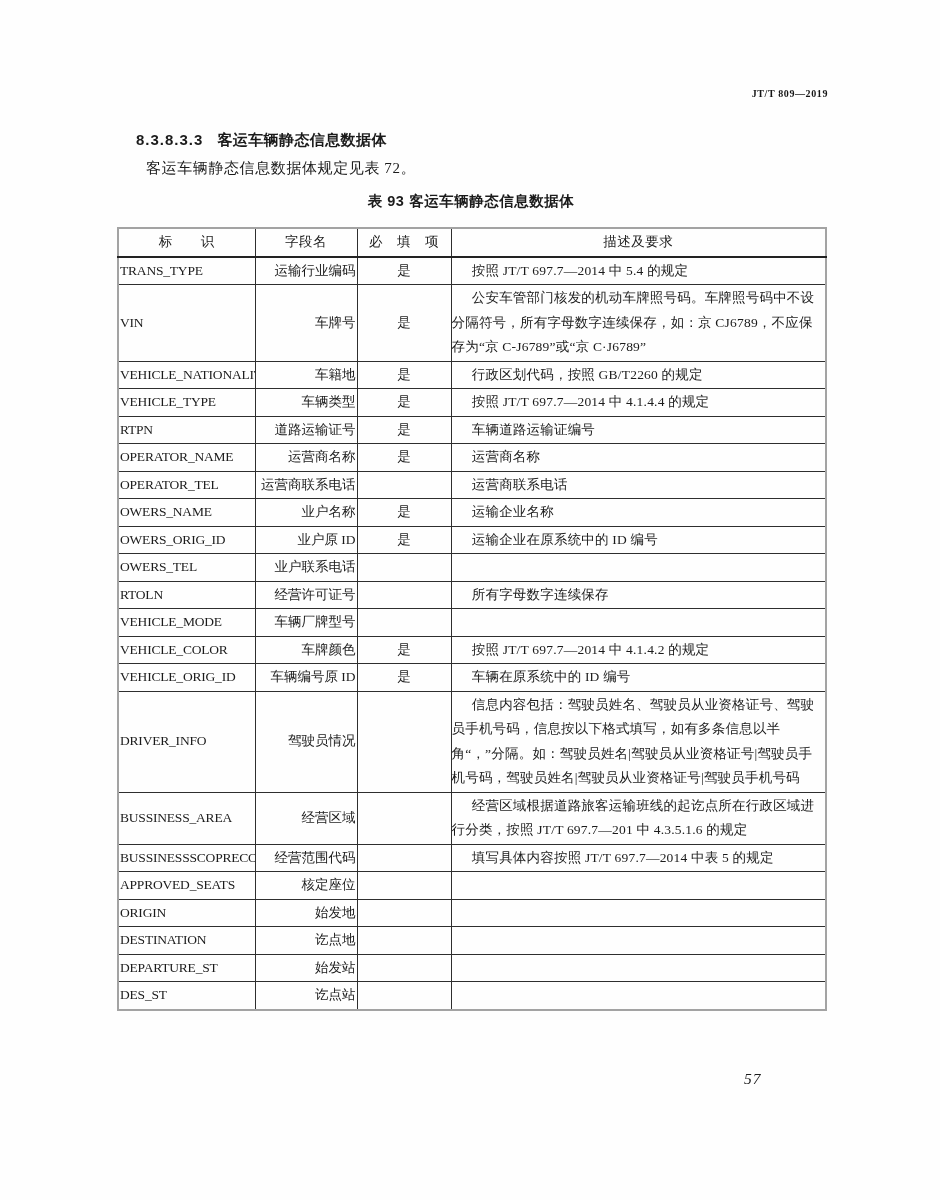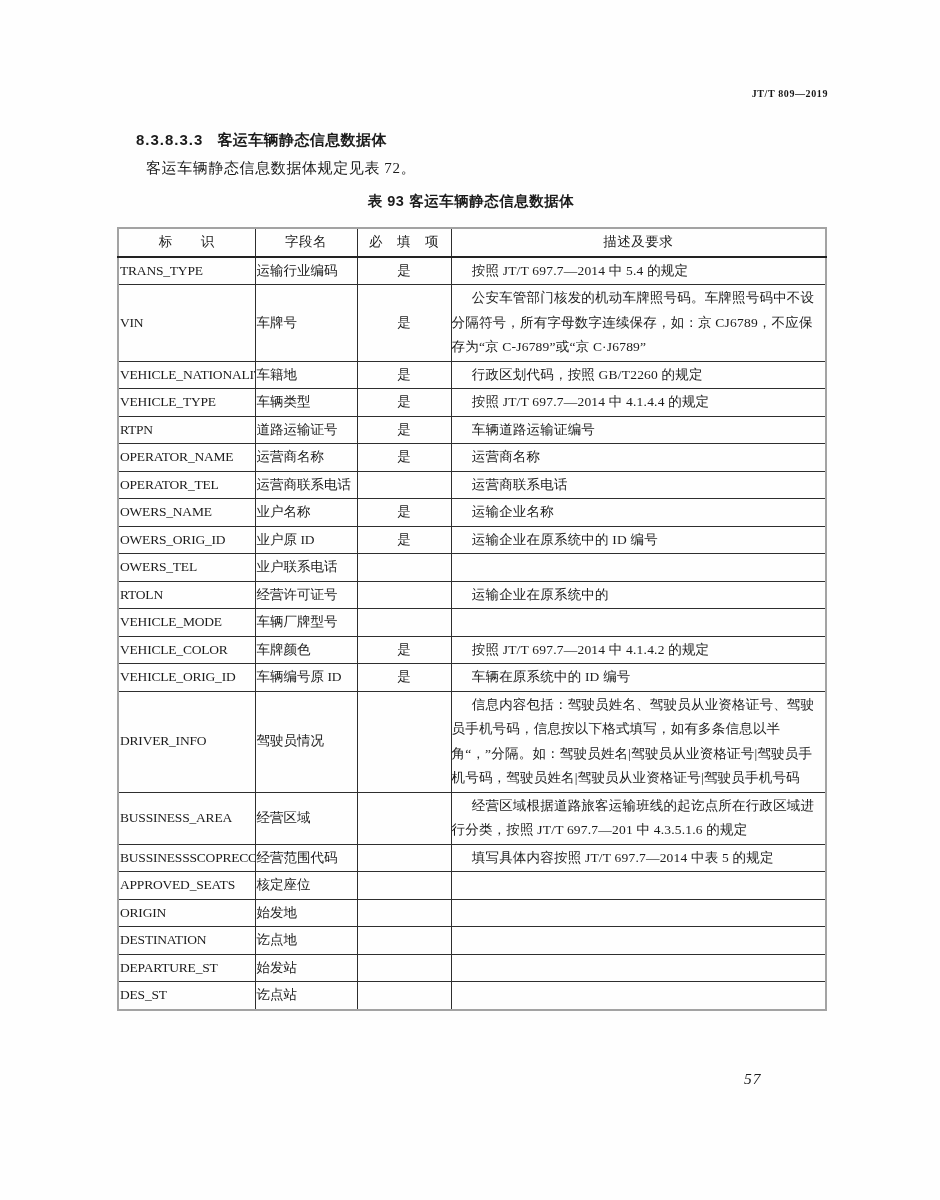--- a/index.html
+++ b/index.html
@@ -87,21 +87,21 @@
     letter-spacing: 0.5px;
   }
   table.data-table td { height: 24.5px; }
   td.c1 {
     text-align: left;
     font-size: 12.6px;
     letter-spacing: -0.2px;
     white-space: nowrap;
   }
   td.c2 {
-    text-align: left;
+    text-align: right;
     padding: 0 1px;
   }
   td.c3 { text-align: center; }
   td.c4 {
     text-align: left;
     padding: 1px 10px 1px 0;
     text-indent: 1.5em;
     letter-spacing: 0.2px;
   }
   .page-number {
@@ -214,21 +214,21 @@
     <td class="c1">OWERS_TEL</td>
     <td class="c2">业户联系电话</td>
     <td class="c3"></td>
     <td class="c4"></td>
   </tr>
 
   <tr>
     <td class="c1">RTOLN</td>
     <td class="c2">经营许可证号</td>
     <td class="c3"></td>
-    <td class="c4">运输企业在原系统中的</td>
+    <td class="c4">所有字母数字连续保存</td>
   </tr>
 
   <tr>
     <td class="c1">VEHICLE_MODE</td>
     <td class="c2">车辆厂牌型号</td>
     <td class="c3"></td>
     <td class="c4"></td>
   </tr>
 
   <tr>

